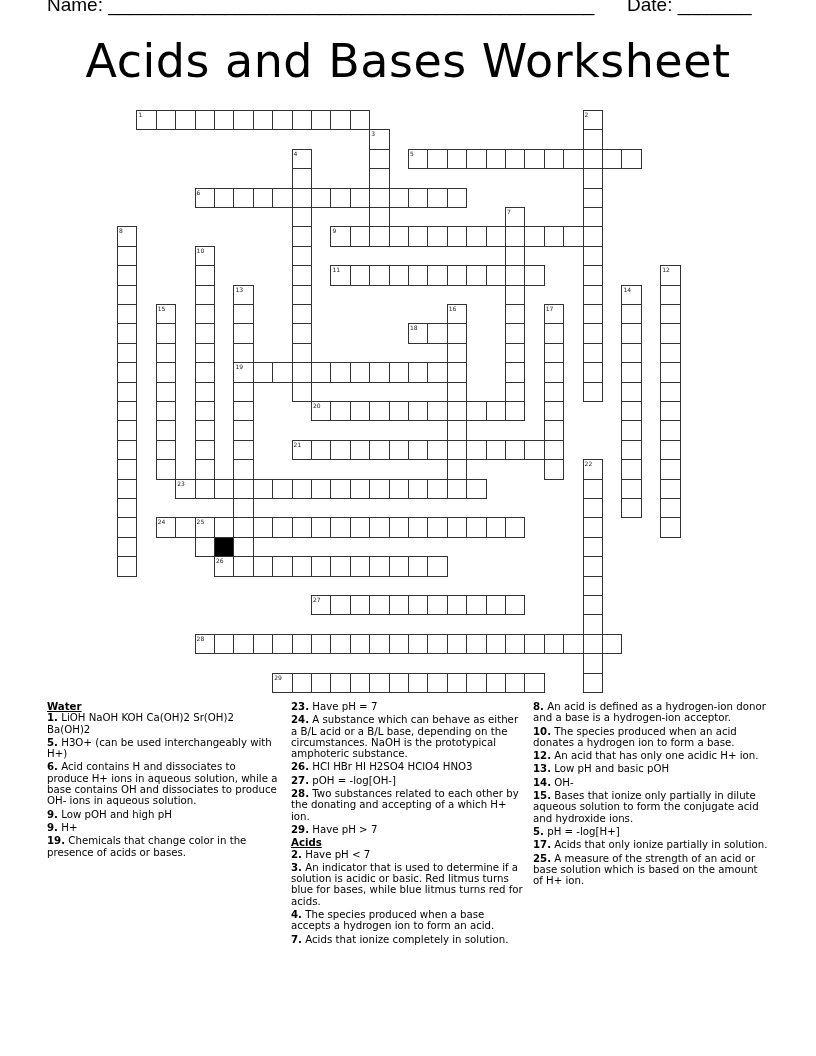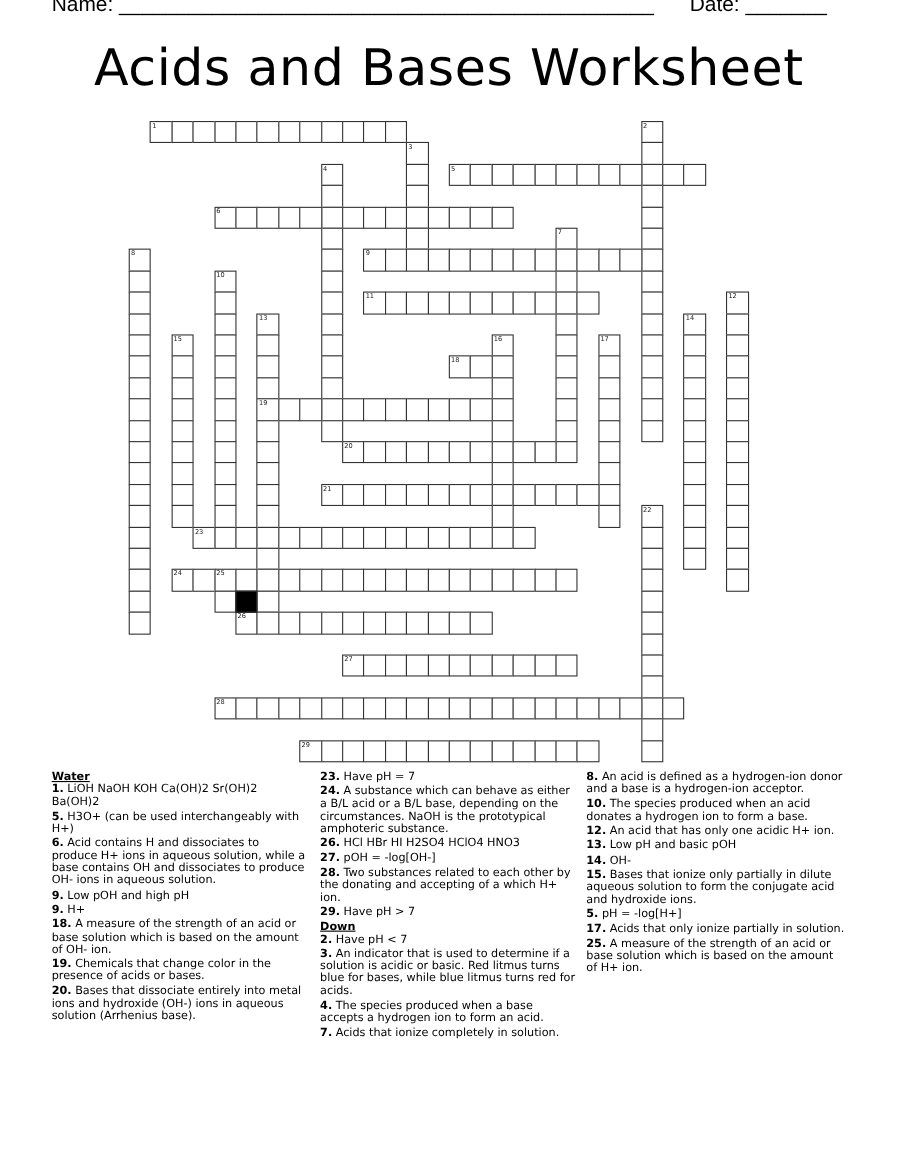--- a/index.html
+++ b/index.html
@@ -422,33 +422,31 @@
     <div class="cell black" style="left: 214px; top: 536.8px;"></div>
   </div>
 
 <div class="clues" id="col1">
   <div class="sec">Water</div>
   <div class="clue"><b>1.</b> <span>LiOH NaOH KOH Ca(OH)2 Sr(OH)2 Ba(OH)2</span></div>
   <div class="clue"><b>5.</b> <span>H3O+ (can be used interchangeably with H+)</span></div>
   <div class="clue"><b>6.</b> <span>Acid contains H and dissociates to produce H+ ions in aqueous solution, while a base contains OH and dissociates to produce OH- ions in aqueous solution.</span></div>
   <div class="clue"><b>9.</b> <span>Low pOH and high pH</span></div>
   <div class="clue"><b>9.</b> <span>H+</span></div>
-  <div class="clue"><b>18.</b> <span>A measure of the strength of an acid or base solution which is based on the amount of OH- ion.</span></div>
   <div class="clue"><b>19.</b> <span>Chemicals that change color in the presence of acids or bases.</span></div>
-  <div class="clue"><b>20.</b> <span>Bases that dissociate entirely into metal ions and hydroxide (OH-) ions in aqueous solution (Arrhenius base).</span></div>
 </div>
 
 <div class="clues" id="col2">
   <div class="clue"><b>23.</b> <span>Have pH = 7</span></div>
   <div class="clue"><b>24.</b> <span>A substance which can behave as either a B/L acid or a B/L base, depending on the circumstances. NaOH is the prototypical amphoteric substance.</span></div>
   <div class="clue"><b>26.</b> <span>HCl HBr HI H2SO4 HClO4 HNO3</span></div>
   <div class="clue"><b>27.</b> <span>pOH = -log[OH-]</span></div>
   <div class="clue"><b>28.</b> <span>Two substances related to each other by the donating and accepting of a which H+ ion.</span></div>
   <div class="clue"><b>29.</b> <span>Have pH &gt; 7</span></div>
-  <div class="sec">Down</div>
+  <div class="sec">Acids</div>
   <div class="clue"><b>2.</b> <span>Have pH &lt; 7</span></div>
   <div class="clue"><b>3.</b> <span>An indicator that is used to determine if a solution is acidic or basic. Red litmus turns blue for bases, while blue litmus turns red for acids.</span></div>
   <div class="clue"><b>4.</b> <span>The species produced when a base accepts a hydrogen ion to form an acid.</span></div>
   <div class="clue"><b>7.</b> <span>Acids that ionize completely in solution.</span></div>
 </div>
 
 <div class="clues" id="col3">
   <div class="clue"><b>8.</b> <span>An acid is defined as a hydrogen-ion donor and a base is a hydrogen-ion acceptor.</span></div>
   <div class="clue"><b>10.</b> <span>The species produced when an acid donates a hydrogen ion to form a base.</span></div>
   <div class="clue"><b>12.</b> <span>An acid that has only one acidic H+ ion.</span></div>

